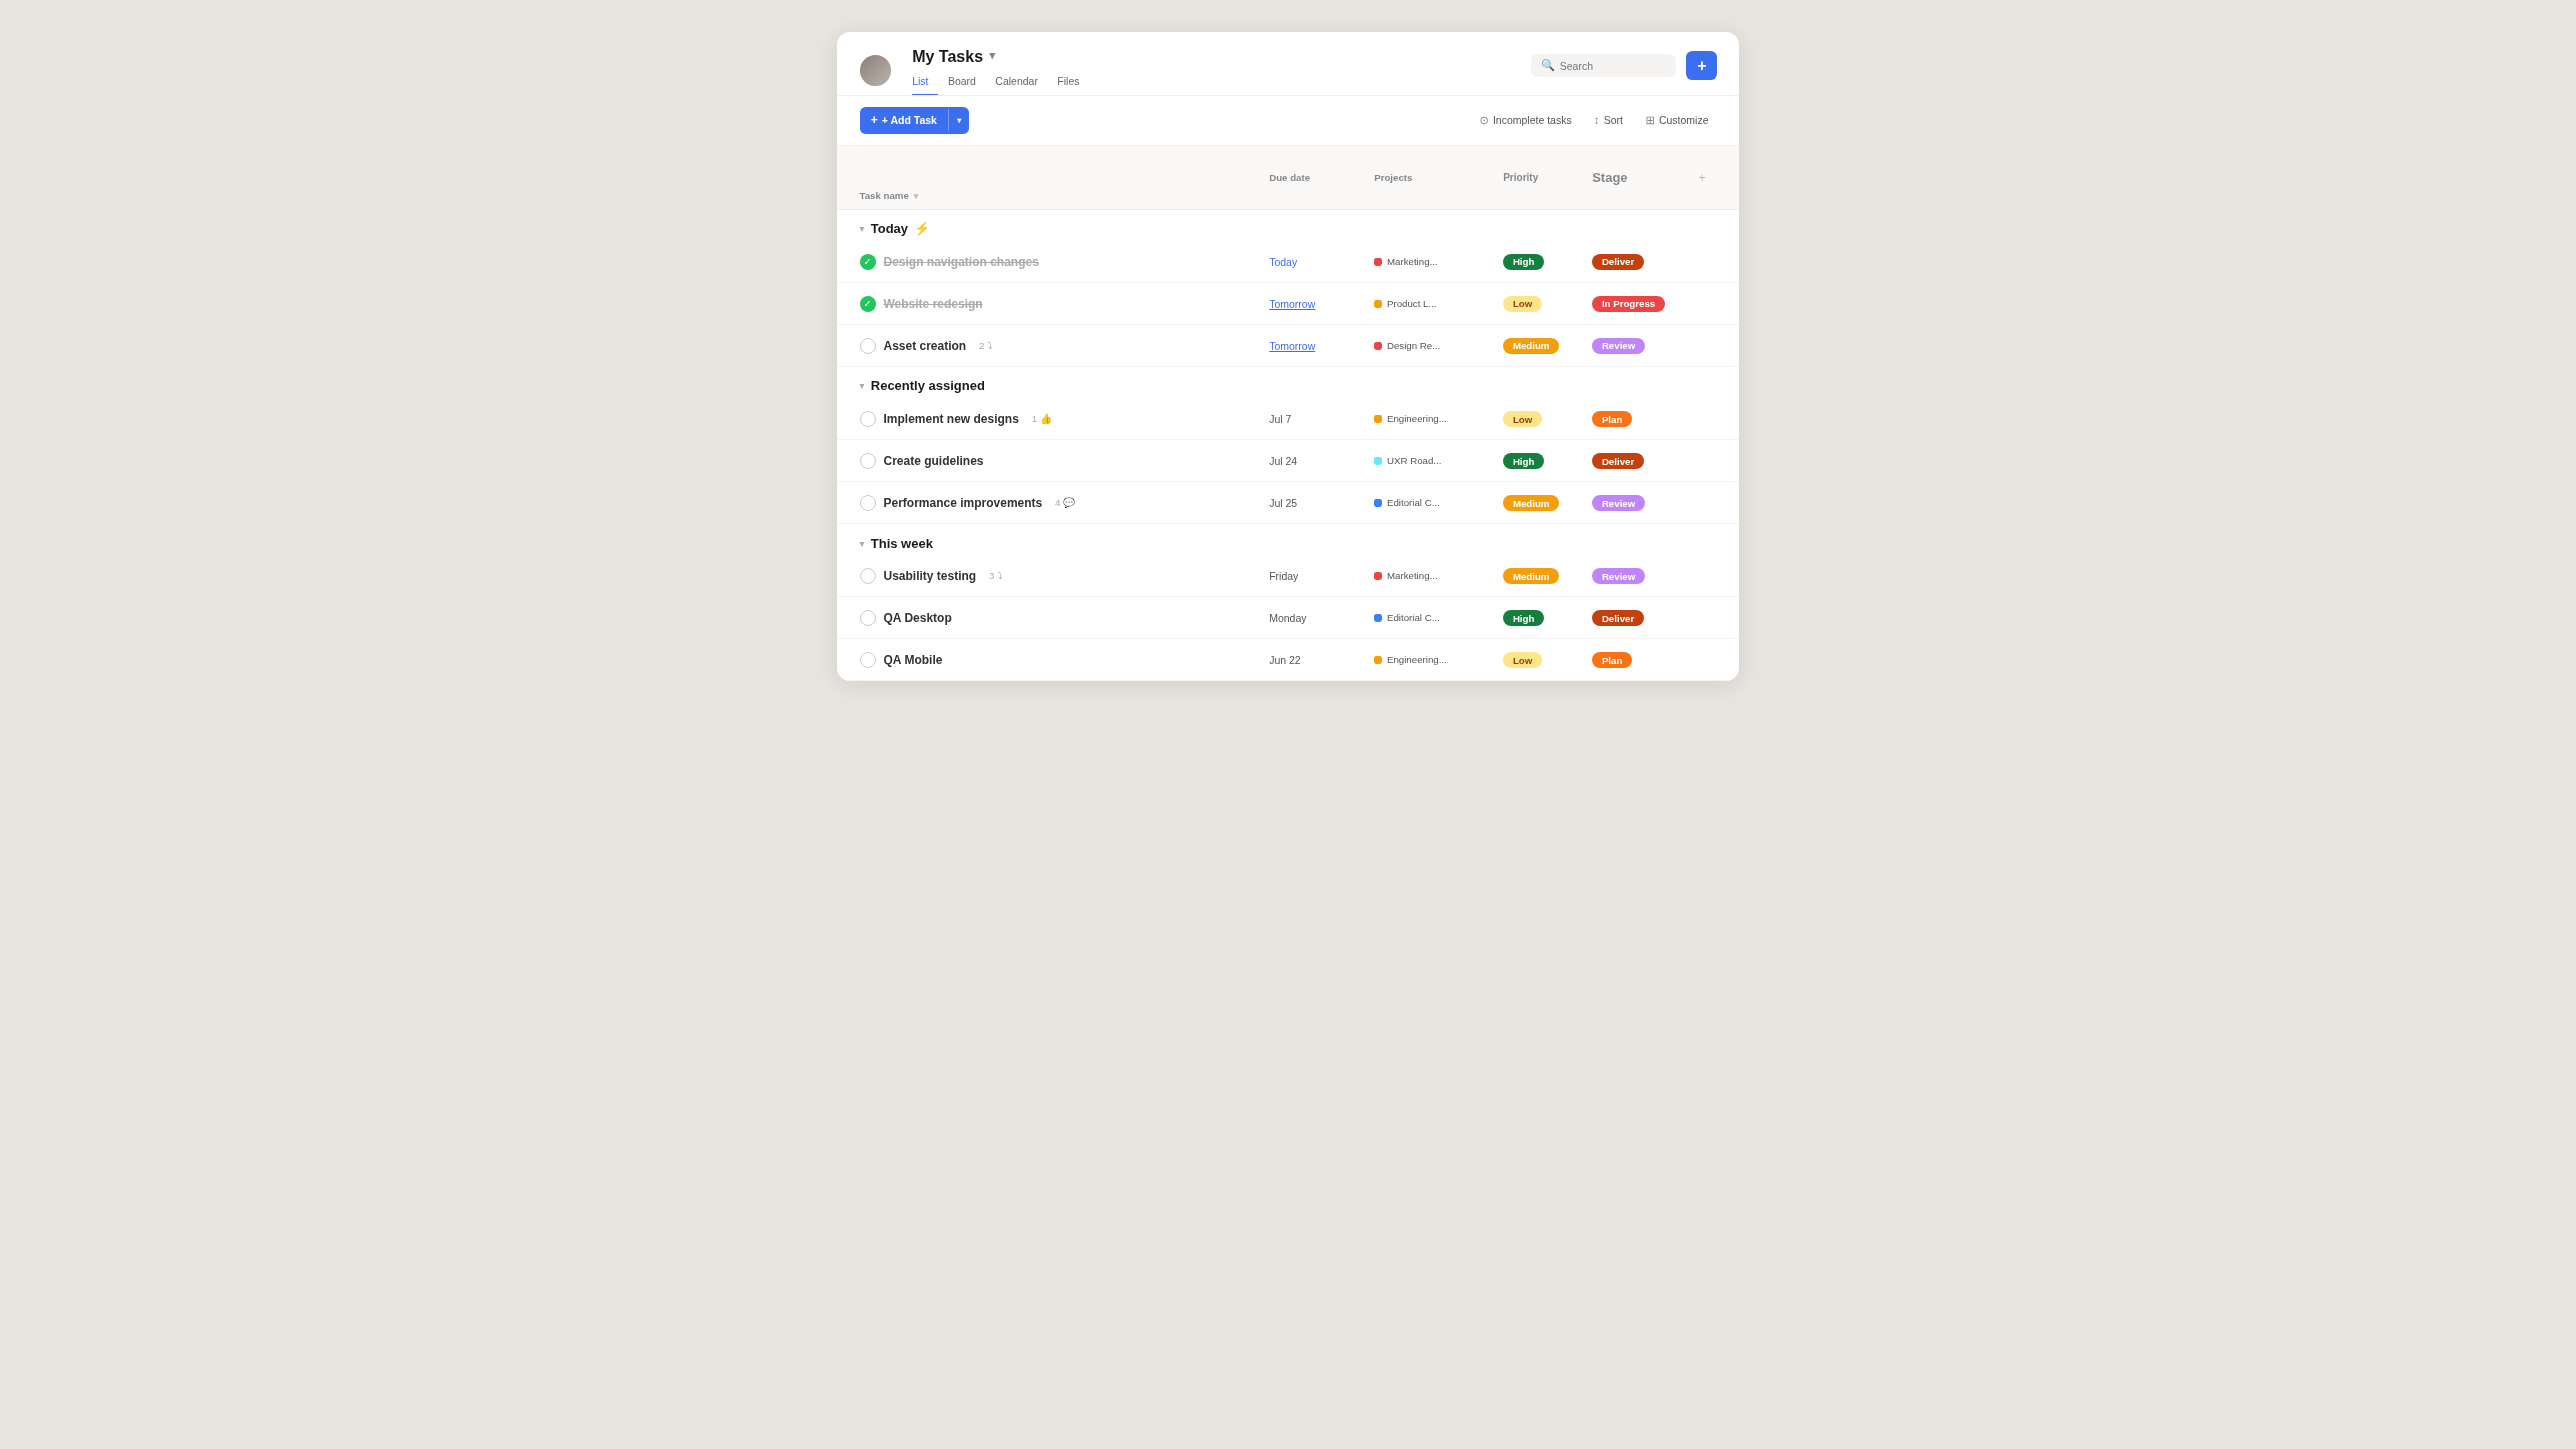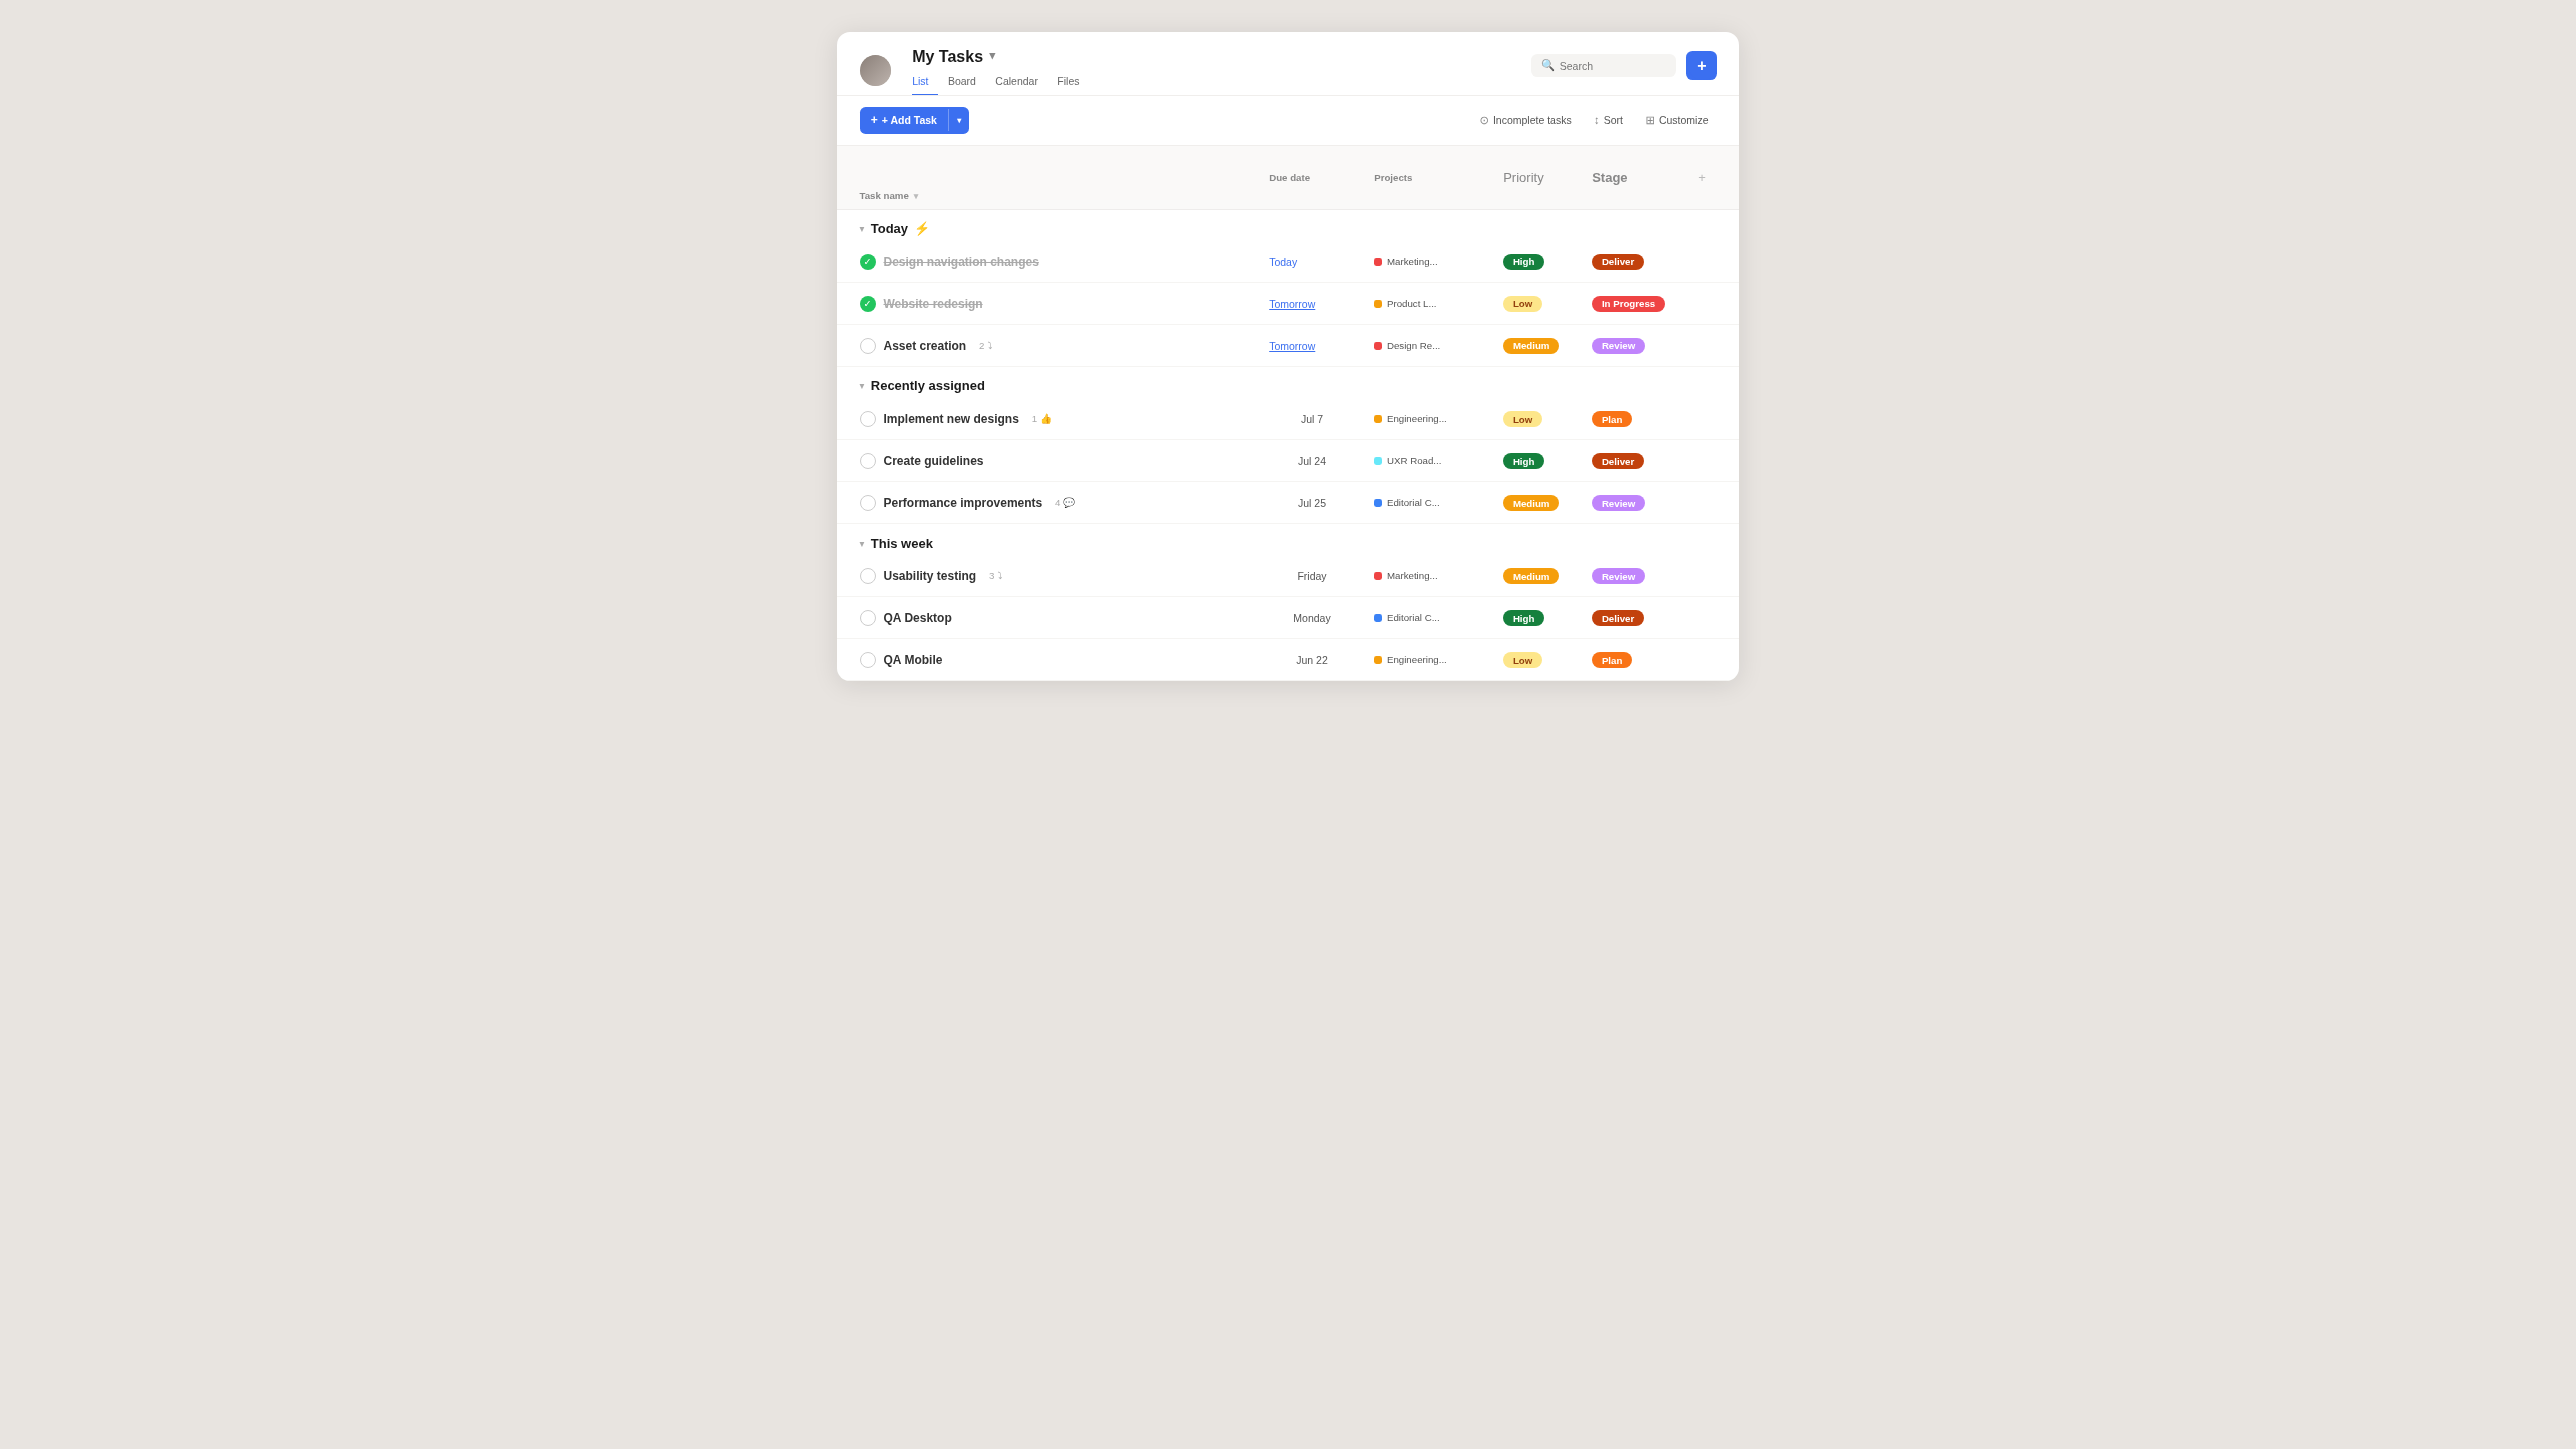--- a/index.html
+++ b/index.html
@@ -134,21 +134,21 @@
     .col-due-date {
       width: 105px; padding: 8px 9.7px;
       font-size: 9.7px; font-weight: 600; color: #888;
     }
     .col-projects {
       width: 129px; padding: 8px 9.7px;
       font-size: 9.7px; font-weight: 600; color: #888;
     }
     .col-priority {
       width: 89px; padding: 8px 9.7px;
-      font-size: 13px; font-weight: 400; color: #888;
+      font-size: 10px; font-weight: 700; color: #888;
     }
     .col-stage {
       width: 105px; padding: 8px 9.7px;
       font-size: 13px; font-weight: 700; color: #888;
     }
     .col-add {
       width: 29px; padding: 8px 4.8px;
       font-size: 13px; color: #bbb; text-align: center;
     }
     .section-header {
@@ -194,21 +194,21 @@
       display: flex; align-items: center; gap: 3.2px;
       font-size: 9.7px; color: #aaa;
       margin-left: 4.8px;
     }
     .task-cell-due {
       width: 105px; padding: 8px 9.7px;
       font-size: 10.5px;
     }
     .due-today { color: #3b6ff0; }
     .due-tomorrow { color: #3b6ff0; text-decoration: underline; }
-    .due-date { color: #555; text-align: center; }
+    .due-date { color: #555; }
     .task-cell-project {
       width: 129px; padding: 8px 9.7px;
     }
     .project-pill {
       display: flex; align-items: center; gap: 4.8px;
       font-size: 9.7px; color: #555;
     }
     .project-dot {
       width: 8px; height: 8px; border-radius: 2.4px; flex-shrink: 0;
     }

